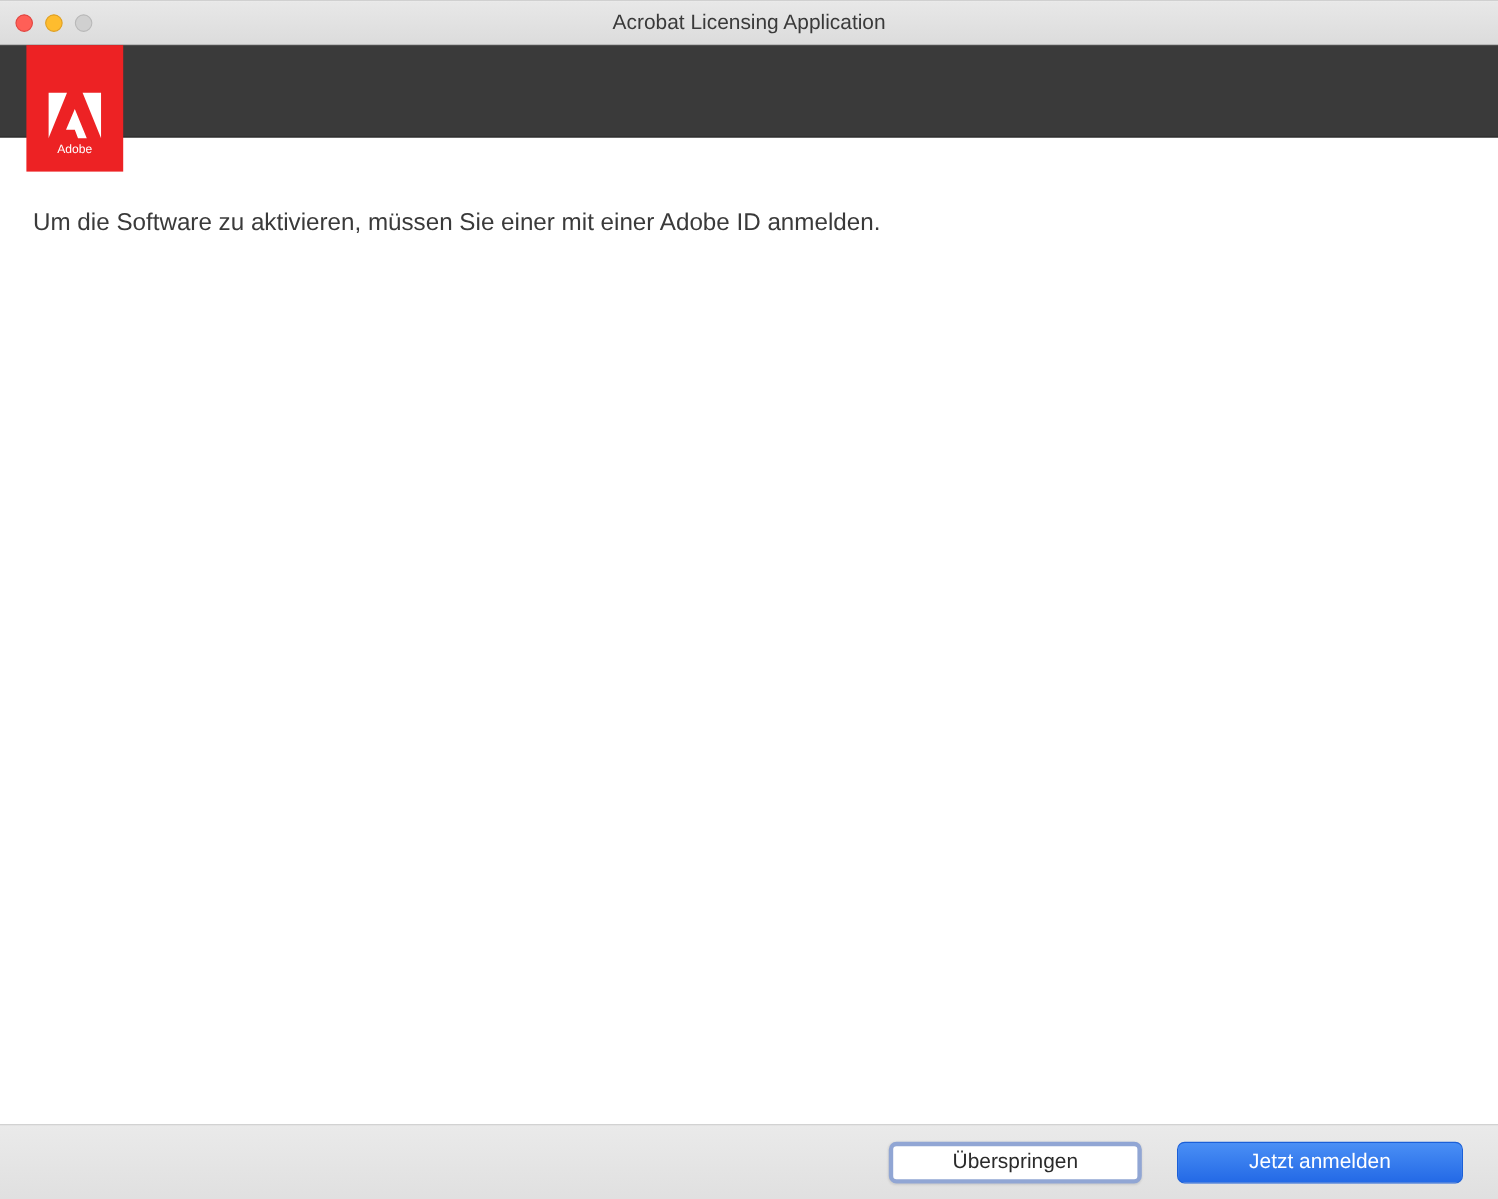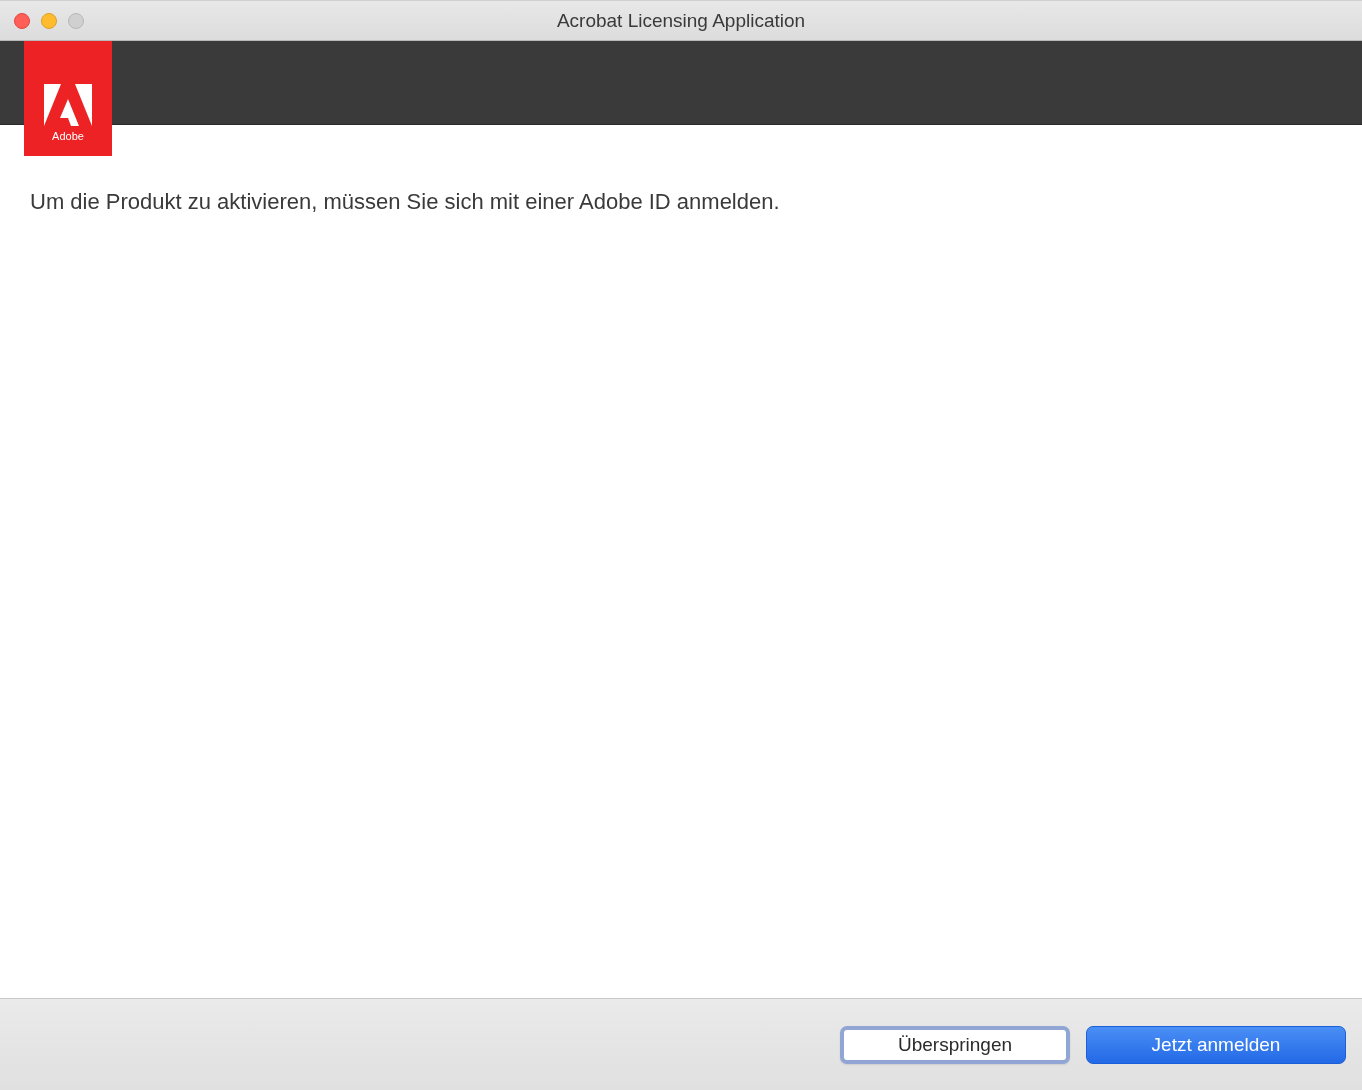--- a/index.html
+++ b/index.html
@@ -119,28 +119,28 @@
     }
     
     .paragraph {
       font-size: 22px;
       color: #3a3a3a;
       line-height: 1.5;
       margin-bottom: 40px;
     }
     
     .footer {
-      height: 92px;
+      height: 68px;
       background: linear-gradient(to bottom, #eaeaea, #e0e0e0);
       border-top: 1px solid #c8c8c8;
       display: flex;
       justify-content: flex-end;
       align-items: center;
-      padding: 0 16px;
-      gap: 16px;
+      padding: 0 32px;
+      gap: 32px;
     }
     
     .button {
       height: 38px;
       padding: 0 28px;
       border-radius: 7px;
       font-size: 19px;
       font-weight: 400;
       cursor: pointer;
       display: flex;
@@ -184,21 +184,21 @@
           <path d="M 0 0 L 17 0 L 0 42 Z" fill="#ffffff"></path>
           <path d="M 31 0 L 48 0 L 48 42 Z" fill="#ffffff"></path>
           <path d="M 24 15 L 35 42 L 27 42 L 24 34 L 16 34 Z" fill="#ffffff"></path>
         </svg>
       </div>
       <div class="adobe-logo-text">Adobe</div>
     </div>
   </div>
 
   <div class="content">
-    <p class="paragraph">Um die Produkt zu aktivieren, müssen Sie sich mit einer Adobe ID anmelden.</p>
+    <p class="paragraph">Um die Software zu aktivieren, müssen Sie einer mit einer Adobe ID anmelden.</p>
   </div>
 
   <div class="footer">
     <button class="button button-secondary">Überspringen</button>
     <button class="button button-primary">Jetzt anmelden</button>
   </div>
 
 </div>
 
 </body></html>

